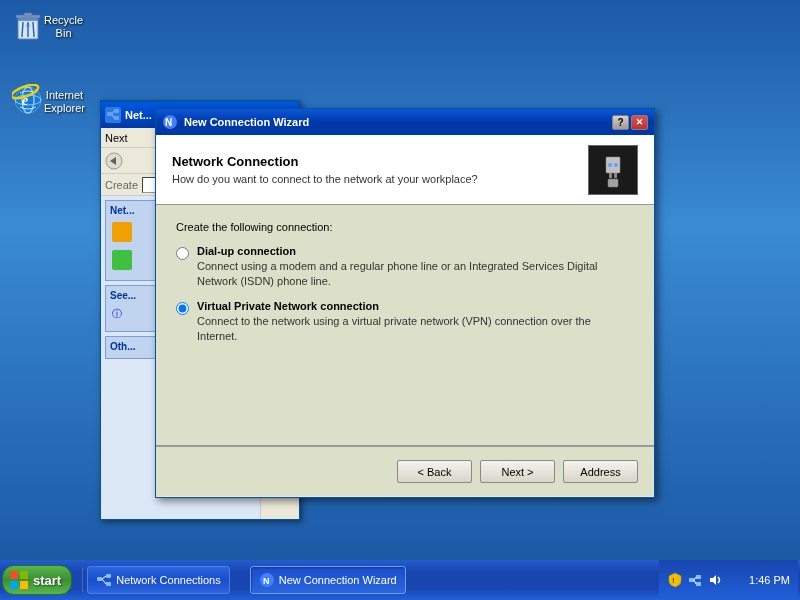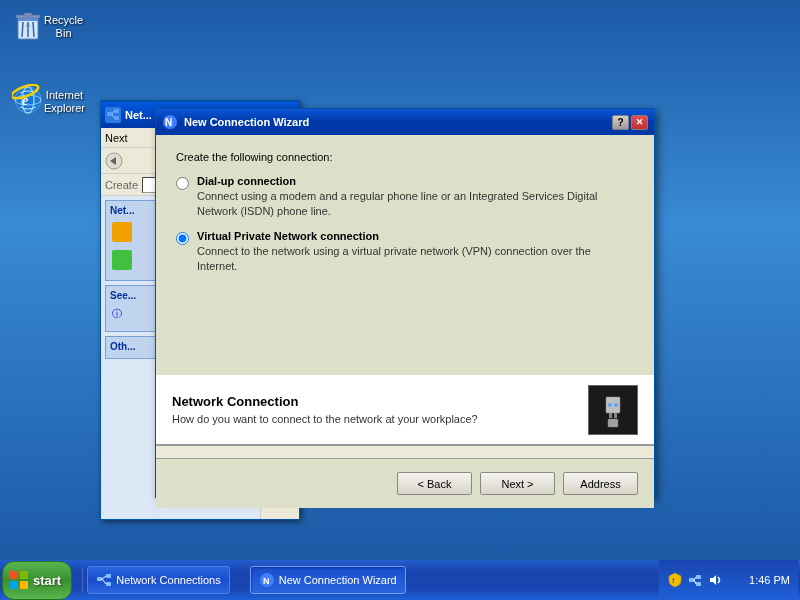--- a/index.html
+++ b/index.html
@@ -262,21 +262,20 @@
     
     #wizard-footer {
       height: 50px;
       background: #dce0c8;
       border-top: 1px solid #999;
       display: flex;
       align-items: center;
       justify-content: flex-end;
       padding: 0 16px;
       gap: 8px;
-      margin-top: 12px;
     }
     .wizard-btn {
       height: 23px;
       min-width: 75px;
       background: linear-gradient(180deg, #f5f3ee 0%, #d8d4c8 100%);
       border: 1px solid #888;
       border-radius: 2px;
       font-size: 11px;
       cursor: pointer;
       padding: 0 12px;
@@ -289,21 +288,21 @@
       height: 40px;
       background: linear-gradient(180deg, #245dce 0%, #1845b0 30%, #1845b0 70%, #2060d8 100%);
       position: absolute;
       bottom: 0;
       display: flex;
       align-items: center;
       padding: 0 2px;
       z-index: 100;
     }
     #start-button {
-      height: 39px;
+      height: 30px;
       background: linear-gradient(180deg, #59b54e 0%, #3a9030 50%, #59b54e 100%);
       border: 1px solid #2a7020;
       border-radius: 12px;
       display: flex;
       align-items: center;
       padding: 0 10px 0 6px;
       cursor: pointer;
       margin-right: 6px;
       flex-shrink: 0;
     }
@@ -496,57 +495,57 @@
           <text x="3" y="12" font-size="10" fill="white" font-family="Arial" font-weight="bold">N</text>
         </svg>
       </div>
       <span>New Connection Wizard</span>
       <div class="win-buttons">
         <div class="win-btn" style="font-size:10px;">?</div>
         <div class="win-btn" style="background: linear-gradient(180deg, #e05050, #c03030); color: white;">✕</div>
       </div>
     </div>
 
-    <div id="wizard-body">
-      <div class="create-label">Create the following connection:</div>
-
-      <div class="radio-option">
-        <input type="radio" name="connection-type" id="dialup" style="">
-        <div class="radio-option-content">
-          <div class="option-title">Dial-up connection</div>
-          <div class="option-desc">Connect using a modem and a regular phone line or an Integrated Services Digital Network (ISDN) phone line.</div>
-        </div>
-      </div>
-
-      <div class="radio-option">
-        <input type="radio" name="connection-type" id="vpn" checked="" style="">
-        <div class="radio-option-content">
-          <div class="option-title">Virtual Private Network connection</div>
-          <div class="option-desc">Connect to the network using a virtual private network (VPN) connection over the Internet.</div>
-        </div>
-      </div>
-    </div>
-
     <div id="wizard-header">
       <div id="wizard-header-text">
         <div class="main-title">Network Connection</div>
         <div class="subtitle">How do you want to connect to the network at your workplace?</div>
       </div>
       <div id="wizard-header-img">
 
         <svg width="46" height="46" viewBox="0 0 46 46">
           <rect x="5" y="5" width="36" height="36" rx="2" fill="#1a1a1a"></rect>
 
           <rect x="16" y="10" width="14" height="16" rx="1" fill="#c0c0c0" stroke="#888" stroke-width="0.5"></rect>
           <rect x="19" y="26" width="3" height="5" fill="#888"></rect>
           <rect x="24" y="26" width="3" height="5" fill="#888"></rect>
           <circle cx="20" cy="18" r="2" fill="#60a0ff"></circle>
           <circle cx="26" cy="18" r="2" fill="#60a0ff"></circle>
           <rect x="18" y="32" width="10" height="8" rx="1" fill="#a0a0a0" stroke="#808080" stroke-width="0.5"></rect>
         </svg>
+      </div>
+    </div>
+
+    <div id="wizard-body">
+      <div class="create-label">Create the following connection:</div>
+
+      <div class="radio-option">
+        <input type="radio" name="connection-type" id="dialup" style="">
+        <div class="radio-option-content">
+          <div class="option-title">Dial-up connection</div>
+          <div class="option-desc">Connect using a modem and a regular phone line or an Integrated Services Digital Network (ISDN) phone line.</div>
+        </div>
+      </div>
+
+      <div class="radio-option">
+        <input type="radio" name="connection-type" id="vpn" checked="" style="">
+        <div class="radio-option-content">
+          <div class="option-title">Virtual Private Network connection</div>
+          <div class="option-desc">Connect to the network using a virtual private network (VPN) connection over the Internet.</div>
+        </div>
       </div>
     </div>
 
     <div id="wizard-separator"></div>
 
     <div id="wizard-footer">
       <button class="wizard-btn">&lt; Back</button>
       <button class="wizard-btn">Next &gt;</button>
       <button class="wizard-btn">Address</button>
     </div>

